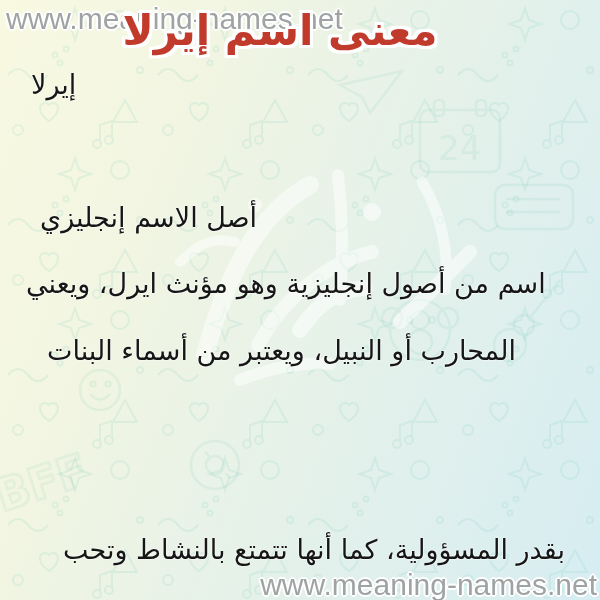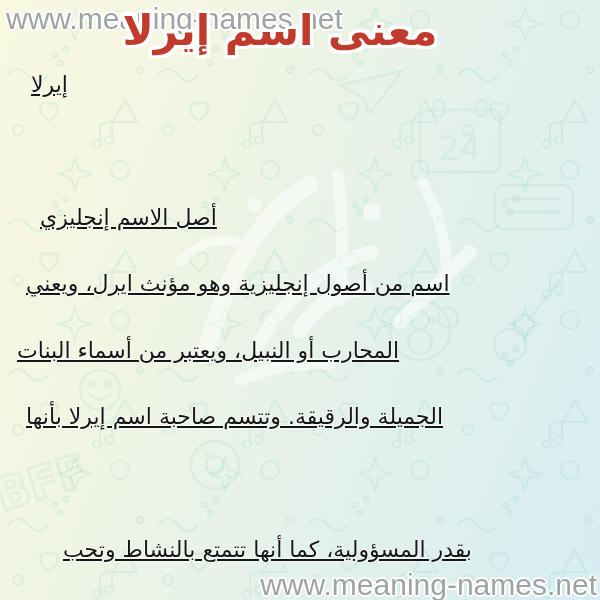--- a/index.html
+++ b/index.html
@@ -24,29 +24,28 @@
     position:absolute;left:0;top:1px;width:552px;margin:4px;
     direction:rtl;text-align:center;
     font-size:42px;font-weight:bold;line-height:52px;color:#c13b2d;
     text-shadow:-3px 0 #fff,3px 0 #fff,0 -3px #fff,0 3px #fff,
                 -2px -2px #fff,2px 2px #fff,-2px 2px #fff,2px -2px #fff,
                 -3px -3px #fff,3px 3px #fff,-3px 3px #fff,3px -3px #fff;
     white-space:nowrap;z-index:4;
   }
   .line{
     position:absolute;direction:rtl;white-space:nowrap;
-    font-size:22px;line-height:30px;color:#161616;z-index:2;
+    font-size:27px;line-height:30px;color:#161616;z-index:2;
     text-shadow:0 0 2px rgba(255,255,255,.9),0 0 2px rgba(255,255,255,.9);
-    text-decoration:underline;
   }
   .l1{left:31px;top:70px;}
   .l2{left:37px;top:136px;}
   .l3{left:40px;top:203px;}
   .l4{left:26px;top:269px;}
-  .l5{left:17px;top:336px;}
+  .l5{left:47px;top:336px;}
   .l6{left:26px;top:402px;}
   .l7{left:25px;top:469px;}
   .l8{left:27px;top:535px;margin-left:36px;}
 </style>
 </head>
 <body>
 
 <div class="stage">
 
   <svg class="bg" width="600" height="600" viewBox="0 0 600 600" xmlns="http://www.w3.org/2000/svg">
@@ -130,17 +129,16 @@
   </svg>
 
   <div class="wm top">www.meaning-names.net</div>
 
   <h1 class="title">معنى اسم إيرلا</h1>
 
   <div class="line l1">إيرلا</div>
   <div class="line l3">أصل الاسم إنجليزي</div>
   <div class="line l4">اسم من أصول إنجليزية وهو مؤنث ايرل، ويعني</div>
   <div class="line l5">المحارب أو النبيل، ويعتبر من أسماء البنات</div>
-  <div class="line l6">الجميلة والرقيقة. وتتسم صاحبة اسم إيرلا بأنها</div>
   <div class="line l8">بقدر المسؤولية، كما أنها تتمتع بالنشاط وتحب</div>
 
   <div class="wm bottom">www.meaning-names.net</div>
 </div>
 
 </body></html>

